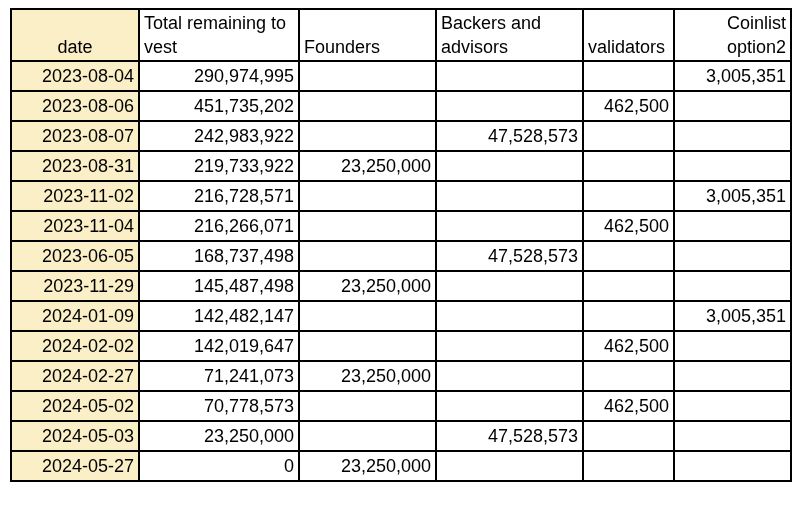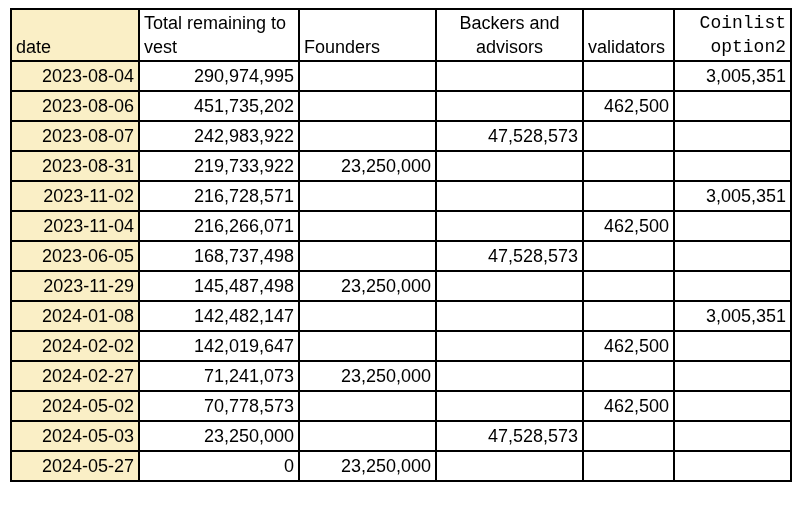--- a/index.html
+++ b/index.html
@@ -45,27 +45,27 @@
     background: #fff;
   }
   
   table.grid tbody tr { height: 30px; }
   table.grid td {
     vertical-align: middle;
     text-align: right;
     background: #fff;
   }
   
-  .col0 { text-align: left; background: var(--date-bg) !important; }
+  .col0 { text-align: center; background: var(--date-bg) !important; }
   th.col0 { background: var(--date-bg) !important; }
   th.col1 { text-align: left; }
   th.col2 { text-align: left; }
-  th.col3 { text-align: center; }
+  th.col3 { text-align: left; }
   th.col4 { text-align: left; border-radius: 22px; }
-  th.col5 { text-align: right; font-family: Liberation Mono, monospace; }
+  th.col5 { text-align: right; }
 </style>
 </head>
 <body>
 
 <div class="sheet">
   <table class="grid">
     <colgroup>
       <col style="width:128px">
       <col style="width:160px">
       <col style="width:137px">
@@ -142,21 +142,21 @@
         </tr>
         <tr>
           <td class="col0">2023-11-29</td>
           <td class="col1">145,487,498</td>
           <td class="col2">23,250,000</td>
           <td class="col3"></td>
           <td class="col4"></td>
           <td class="col5"></td>
         </tr>
         <tr>
-          <td class="col0">2024-01-08</td>
+          <td class="col0">2024-01-09</td>
           <td class="col1">142,482,147</td>
           <td class="col2"></td>
           <td class="col3"></td>
           <td class="col4"></td>
           <td class="col5">3,005,351</td>
         </tr>
         <tr>
           <td class="col0">2024-02-02</td>
           <td class="col1">142,019,647</td>
           <td class="col2"></td>

